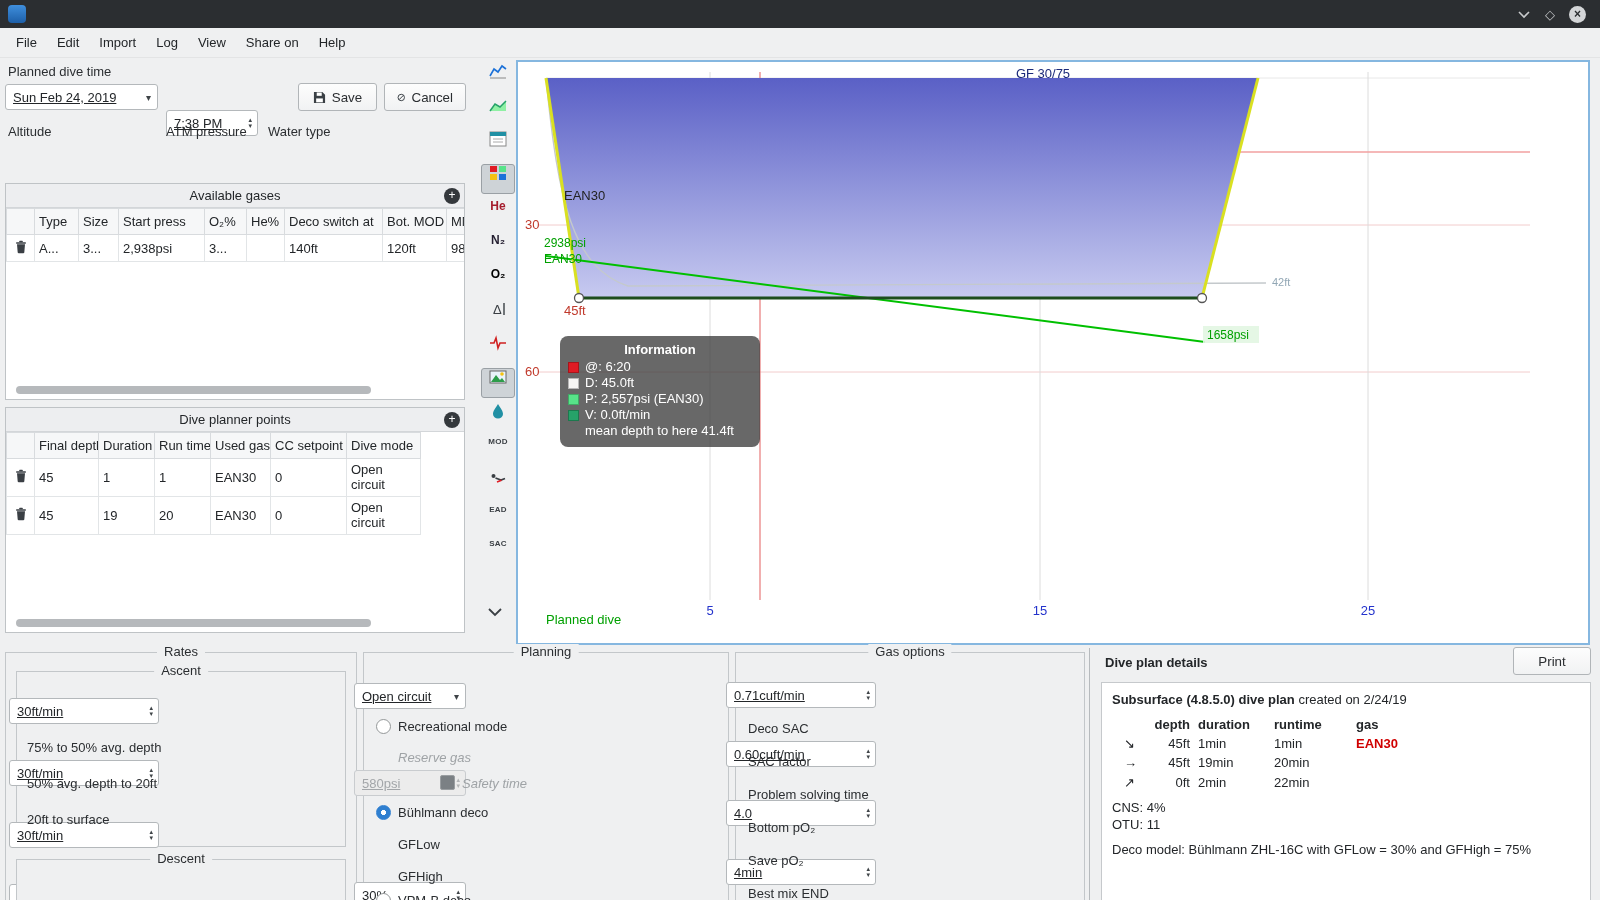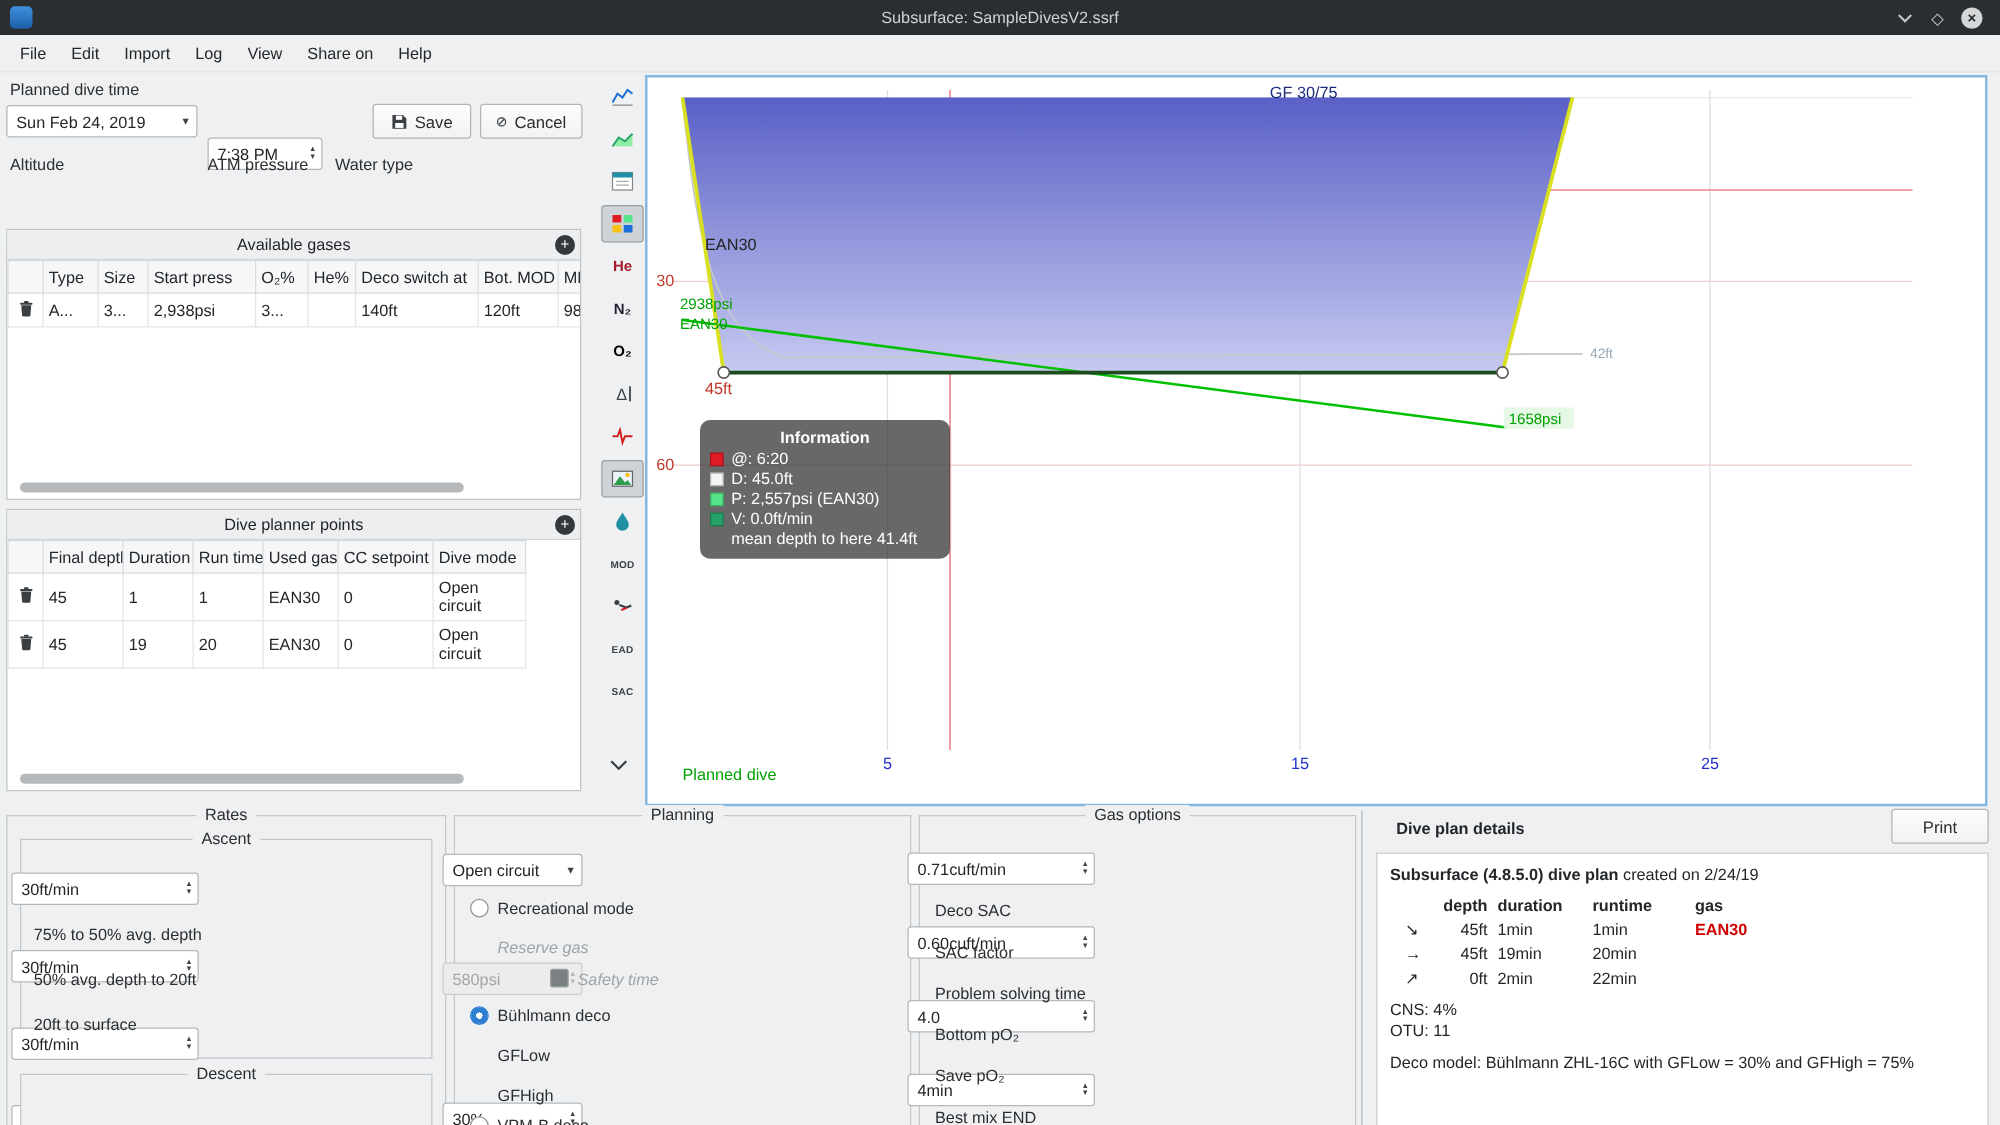--- a/index.html
+++ b/index.html
@@ -15,42 +15,42 @@
   .closebtn { width:17px; height:17px; border-radius:50%; background:#d4d6d8; color:#2b2e31; font-size:12px; line-height:16px; text-align:center; font-weight:bold; }
   .diamond { font-size:13px; color:#c8cacc; }
 
   
   .menubar { position:absolute; left:0; top:28px; width:1600px; height:30px; background:#eff0f1; border-bottom:1px solid #e3e4e5; display:flex; align-items:center; padding-left:6px; }
   .menuitem { padding:4px 10px; }
 
   
   .lbl { color:#2b2e31; }
   .dlbl { color:#9fa3a6;font-style:italic; }
-  .combo, .spin { background:#fff; border:1px solid #b4b8bb; border-radius:3px; height:26px; display:flex; align-items:center; padding:0 20px 0 7px; position:relative; white-space:nowrap; overflow:hidden; }
+  .combo, .spin { background:#fff; border:1px solid #b4b8bb; border-radius:3px; height:26px; display:flex; align-items:center; padding:0 20px 0 7px; position:relative; white-space:nowrap; overflow:hidden;text-decoration:underline; }
   .combo::after { content:"▾"; position:absolute; right:6px; top:50%; transform:translateY(-50%); font-size:10px; color:#3e4347; }
   .spin::after { content:"▴\A▾"; white-space:pre; position:absolute; right:5px; top:50%; transform:translateY(-50%); font-size:7px; line-height:0.85; color:#3e4347; text-align:center; }
   .spin.dis, .combo.dis { background:#ececec; color:#a3a6a9; border-color:#c9cccf; }
   .spin.dis::after { color:#b4b6b8; }
   .btn { background:linear-gradient(#fdfdfd,#f1f2f3); border:1px solid #b1b5b8; border-radius:3px; height:28px; display:inline-flex; align-items:center; justify-content:center; gap:6px; padding:0 12px; color:#2b2e31; }
 
   
   .listbox { position:absolute; background:#fff; border:1px solid #bfc3c6; }
   .listbox .lhdr { height:24px; background:#edeef0; border-bottom:1px solid #d3d6d9; display:flex; align-items:center; justify-content:center; position:relative; }
   .addbtn { position:absolute; right:4px; top:4px; width:16px; height:16px; border-radius:50%; background:#34383c; color:#fff; font-size:12px; line-height:15px; text-align:center; }
   .tblwrap { overflow:hidden; width:100%; }
   table.grid { border-collapse:collapse; table-layout:fixed; }
   table.grid th { background:#f6f7f8; border:1px solid #d8dbde; font-weight:normal; padding:4px 4px; height:26px; text-align:left; overflow:hidden; white-space:nowrap; }
   table.grid td { border:1px solid #e2e5e7; padding:2px 4px; height:27px; overflow:hidden; white-space:nowrap; background:#fff; }
   table.grid td.wrap { white-space:normal; line-height:1.12; }
   table.grid td.icon, table.grid th.icon { text-align:center; padding:0; }
   .hscroll { position:absolute; left:10px; bottom:5px; height:8px; background:#b6b9bc; border-radius:4px; }
 
   
   .ptool { position:absolute; left:478px; top:62px; width:40px; display:flex; flex-direction:column; align-items:center; }
-  .tool { width:34px; height:30px; margin-bottom:4px; display:flex; align-items:center; justify-content:center; border-radius:3px; border:1px solid transparent; }
+  .tool { width:34px; height:30px; margin-bottom:4px; display:flex; align-items:flex-start; justify-content:center; border-radius:3px; border:1px solid transparent; }
   .tool.pressed { background:#ced3d7; border-color:#9aa0a5; }
   .gas-he { color:#a51d2d; font-weight:bold; font-size:12px; }
   .gas-n2 { color:#241f31; font-weight:bold; font-size:12px; }
   .gas-o2 { color:#000000; font-weight:bold; font-size:12px; }
   .ticon-txt { font-size:8px; font-weight:bold; color:#3a3f44; letter-spacing:0.2px; }
 
   
   .chartbox { position:absolute; left:516px; top:60px; width:1074px; height:585px; background:#fff; border:2px solid #85b7e0; }
   .tooltipbox { position:absolute; left:42px; top:274px; width:200px; border-radius:8px; background:rgba(62,62,62,0.78); color:#fff; padding:6px 8px 8px 8px; }
   .tooltipbox .tt-title { text-align:center; font-weight:bold; margin-bottom:2px; }
@@ -73,21 +73,20 @@
   .plangrid .hd { font-weight:bold; }
   .plangrid .num { text-align:right; padding-right:8px; }
   .gas-red { color:#d00000; font-weight:bold; }
   .spacer8 { height:8px; }
 </style>
 </head>
 <body>
 
 <div class="titlebar">
   <div class="appicon"></div>
-  <div class="wtitle">Subsurface: SampleDivesV2.ssrf</div>
   <div class="winctl" style="right:14px;">
     <svg width="14" height="9">
         <polyline points="2,2 7,7 12,2" fill="none" stroke="#c8cacc" stroke-width="1.6"></polyline>
       </svg>
     <span class="diamond">◇</span>
     <span class="closebtn">×</span>
   </div>
 </div>
 
 <div class="menubar">
@@ -486,21 +485,21 @@
 
   <div class="abs lbl" style="left:12px; top:200px;">Save pO₂</div>
 
   <div class="abs lbl" style="left:12px; top:233px;">Best mix END</div>
 
 </div>
 
 <div class="abs" style="left:1089px; top:648px; width:1px; height:252px; background:#b6babd;"></div>
 
 <div class="planpanel">
-  <div class="abs ptitle" style="left:20px; top:9px;">Dive plan details</div>
+  <div class="abs ptitle" style="left:8px; top:9px;">Dive plan details</div>
   <button class="btn abs" style="right:4px; top:1px; width:78px;">
       <span>Print</span>
     </button>
   <div class="planbody">
     <div><b>Subsurface (4.8.5.0) dive plan</b><span> created on 2/24/19</span></div>
     <div class="plangrid">
       <span></span>
       <span class="hd num">depth</span>
       <span class="hd">duration</span>
       <span class="hd">runtime</span>

